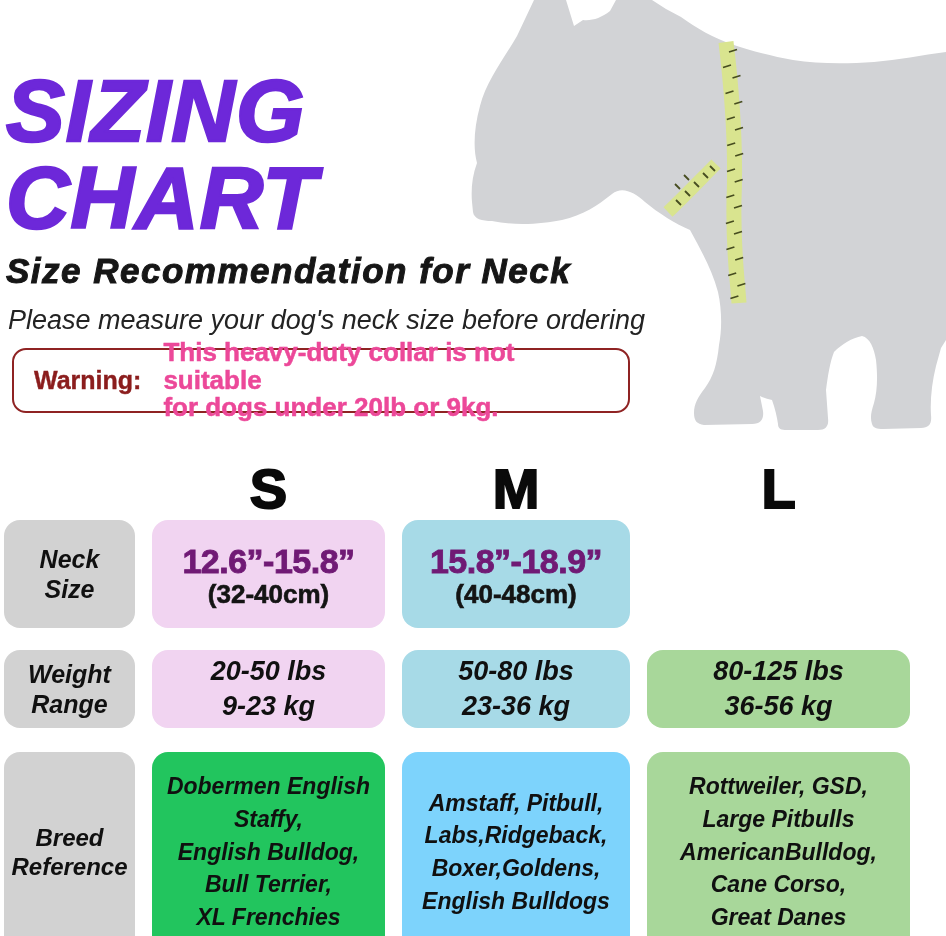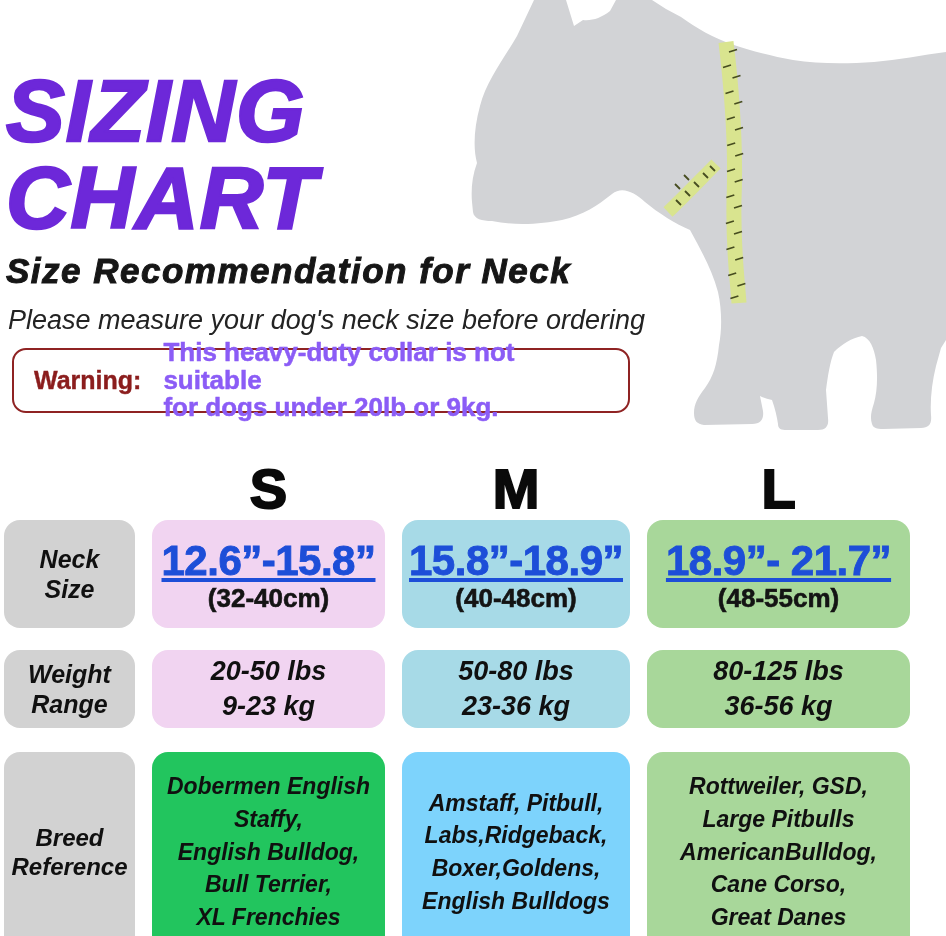--- a/index.html
+++ b/index.html
@@ -40,21 +40,21 @@
   .hcell{
     display:flex;align-items:center;justify-content:center;
     font-size:56px;font-weight:bold;color:#0a0a0a;-webkit-text-stroke:2px currentColor;
   }
   .cell{
     border-radius:16px;display:flex;flex-direction:column;justify-content:center;align-items:center;
     text-align:center;padding:4px 8px;box-sizing:border-box;
   }
   .lbl{font-size:25px;font-weight:bold;font-style:italic;line-height:1.22;white-space:pre-line;color:#101010;}
   .row.r3 .lbl{font-size:24px;}
-  .neck-big{font-size:42px;font-weight:bold;letter-spacing:-.5px;color:#1d4ed8;text-decoration:underline;-webkit-text-stroke:.9px currentColor;}
+  .neck-big{font-size:34px;font-weight:bold;letter-spacing:-.5px;color:#701a75;-webkit-text-stroke:.9px currentColor;}
   .neck-small{font-size:26px;font-weight:bold;color:#141414;-webkit-text-stroke:.6px currentColor;line-height:1.0;}
   .weight{font-size:27px;font-weight:bold;font-style:italic;line-height:1.3;white-space:pre-line;color:#101010;}
   .breed{font-size:23px;font-weight:bold;font-style:italic;line-height:1.42;white-space:pre-line;color:#101010;}
 </style>
 </head>
 <body>
 
 <svg class="abs dog" viewBox="430 0 516 446" width="516" height="446" aria-hidden="true">
   <path d="M534,0 L517,36
        C503,60 486,82 480,106
@@ -107,21 +107,21 @@
        M680,189l-5,-5 M689,180l-5,-5" stroke="#474d20"></path>
 </svg>
 
 <div class="abs title" style="color: #6d28d9;">SIZING
 CHART</div>
 <div class="abs subtitle">Size Recommendation for Neck</div>
 <div class="abs tagline">Please measure your dog's neck size before ordering</div>
 
 <div class="abs warnbox" style="border-color: rgb(143, 35, 35);">
   <span class="warnlabel" style="color: rgb(139, 29, 29);">Warning:</span>
-  <span class="warnmsg" style="color: #8b5cf6;">This heavy-duty collar is not suitable
+  <span class="warnmsg" style="color: #ec4899;">This heavy-duty collar is not suitable
 for dogs under 20lb or 9kg.</span>
 </div>
 
 <div class="abs chart">
   <div class="row hdr">
     <div></div>
     <div class="hcell">S</div>
     <div class="hcell">M</div>
     <div class="hcell">L</div>
   </div>
@@ -129,24 +129,20 @@
   <div class="row r1">
     <div class="cell lbl" style="background-color: rgb(210, 210, 210);">Neck
 Size</div>
     <div class="cell" style="background-color: rgb(241, 212, 241);">
       <div class="neck-big">12.6”-15.8”</div>
       <div class="neck-small">(32-40cm)</div>
     </div>
     <div class="cell" style="background-color: rgb(167, 218, 231);">
       <div class="neck-big">15.8”-18.9”</div>
       <div class="neck-small">(40-48cm)</div>
-    </div>
-    <div class="cell" style="background-color: rgb(168, 215, 154);">
-      <div class="neck-big">18.9”- 21.7”</div>
-      <div class="neck-small">(48-55cm)</div>
     </div>
   </div>
 
   <div class="row r2">
     <div class="cell lbl" style="background-color: rgb(210, 210, 210);">Weight
 Range</div>
     <div class="cell weight" style="background-color: rgb(241, 212, 241);">20-50 lbs
 9-23 kg</div>
     <div class="cell weight" style="background-color: rgb(167, 218, 231);">50-80 lbs
 23-36 kg</div>

